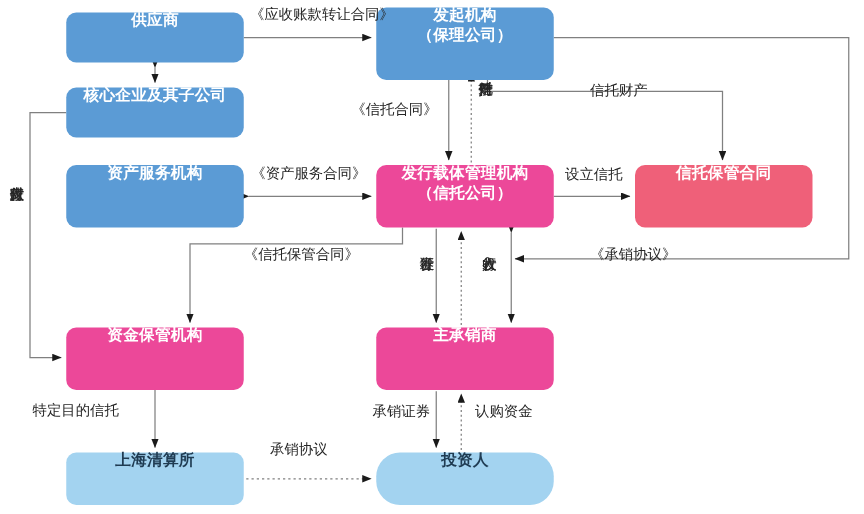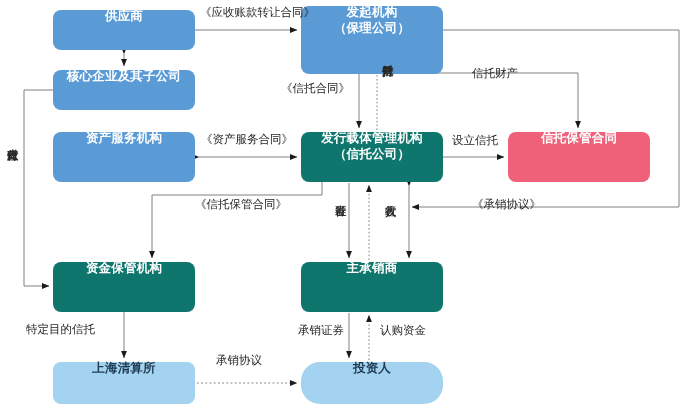--- a/index.html
+++ b/index.html
@@ -35,21 +35,21 @@
     text-align: center;
     color: #ffffff;
     font-weight: bold;
     font-size: 12.5px;
     line-height: 1.25;
     letter-spacing: 0.2px;
     z-index: 3;
     font-family: Liberation Mono, monospace;
   }
   .node.blue       { background: #5B9BD5; }
-  .node.orange     { background: #0f766e; }
+  .node.orange     { background: #ec4899; }
   .node.pink       { background: #EF6079; }
   .node.lightblue  { background: #A3D3F0; color: #1F3B52; }
 
   .elabel {
     position: absolute;
     font-size: 11.5px;
     color: #262626;
     white-space: nowrap;
     z-index: 4;
     line-height: 1.1;
@@ -120,21 +120,21 @@
   </div>
 
   <div class="node blue" style="left:53px;top:70px;width:142px;height:40px;">
     <span>核心企业及其子公司</span>
   </div>
 
   <div class="node blue" style="left:53px;top:132px;width:142px;height:50px;">
     <span>资产服务机构</span>
   </div>
 
-  <div class="node blue" style="left:301px;top:6px;width:142px;height:68px;">
+  <div class="node blue" style="left:301px;top:6px;width:142px;height:58px;">
     <span style="white-space:pre-line">发起机构
 （保理公司）</span>
   </div>
 
   <div class="node orange" style="left:301px;top:132px;width:142px;height:50px;">
     <span style="white-space:pre-line">发行载体管理机构
 （信托公司）</span>
   </div>
 
   <div class="node pink" style="left:508px;top:132px;width:142px;height:50px;">

